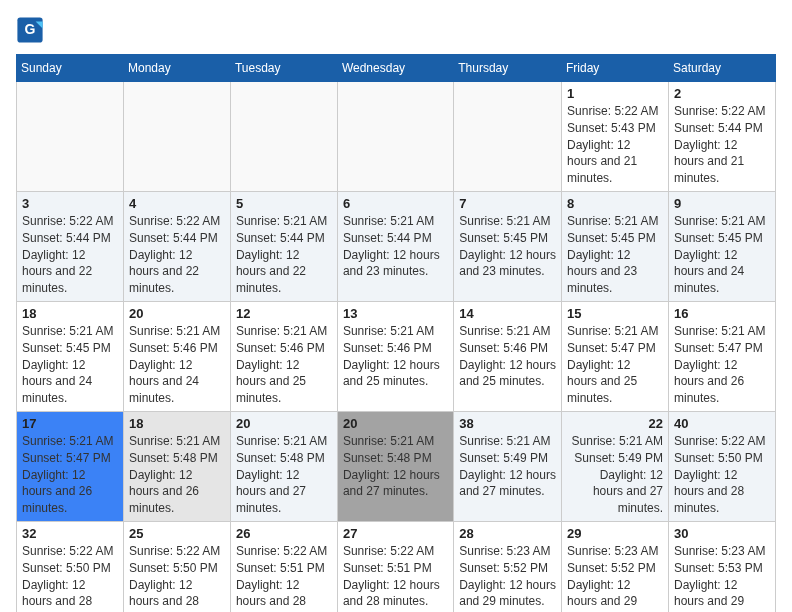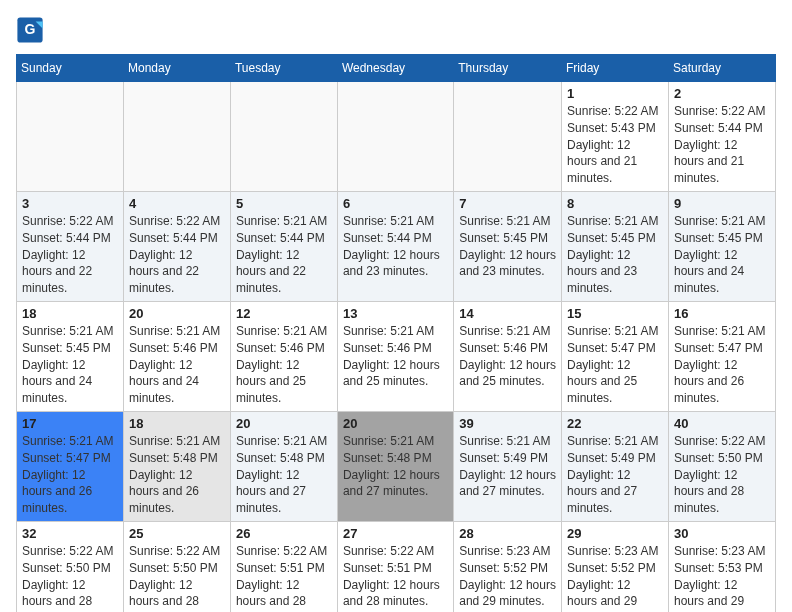--- a/index.html
+++ b/index.html
@@ -207,24 +207,24 @@
         </td>
         <td style="background: rgb(240, 244, 248);">
           <span class="day-num">20</span>
           <div class="day-info">Sunrise: 5:21 AM<br>Sunset: 5:48 PM<br>Daylight: 12 hours and 27 minutes.</div>
         </td>
         <td style="background: #a3a3a3;">
           <span class="day-num">20</span>
           <div class="day-info">Sunrise: 5:21 AM<br>Sunset: 5:48 PM<br>Daylight: 12 hours and 27 minutes.</div>
         </td>
         <td style="background: rgb(240, 244, 248);">
-          <span class="day-num">39</span>
+          <span class="day-num">38</span>
           <div class="day-info">Sunrise: 5:21 AM<br>Sunset: 5:49 PM<br>Daylight: 12 hours and 27 minutes.</div>
         </td>
-        <td style="background: rgb(240, 244, 248);">
+        <td style="background: rgb(240, 244, 248); text-align: right;">
           <span class="day-num">22</span>
           <div class="day-info">Sunrise: 5:21 AM<br>Sunset: 5:49 PM<br>Daylight: 12 hours and 27 minutes.</div>
         </td>
         <td style="background: rgb(240, 244, 248);">
           <span class="day-num">40</span>
           <div class="day-info">Sunrise: 5:22 AM<br>Sunset: 5:50 PM<br>Daylight: 12 hours and 28 minutes.</div>
         </td>
       </tr>
       <tr>
         <td>

